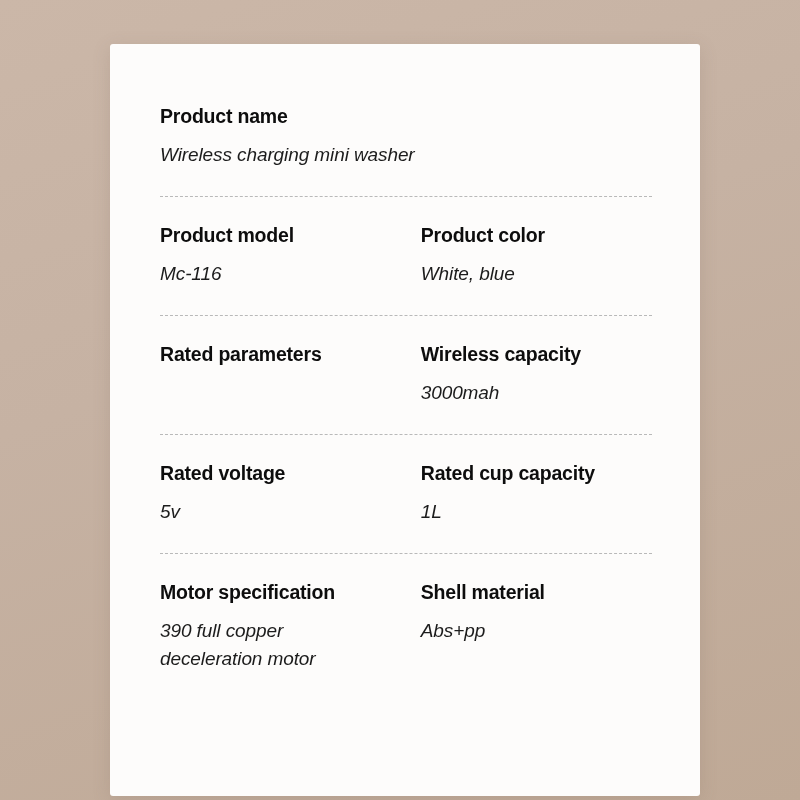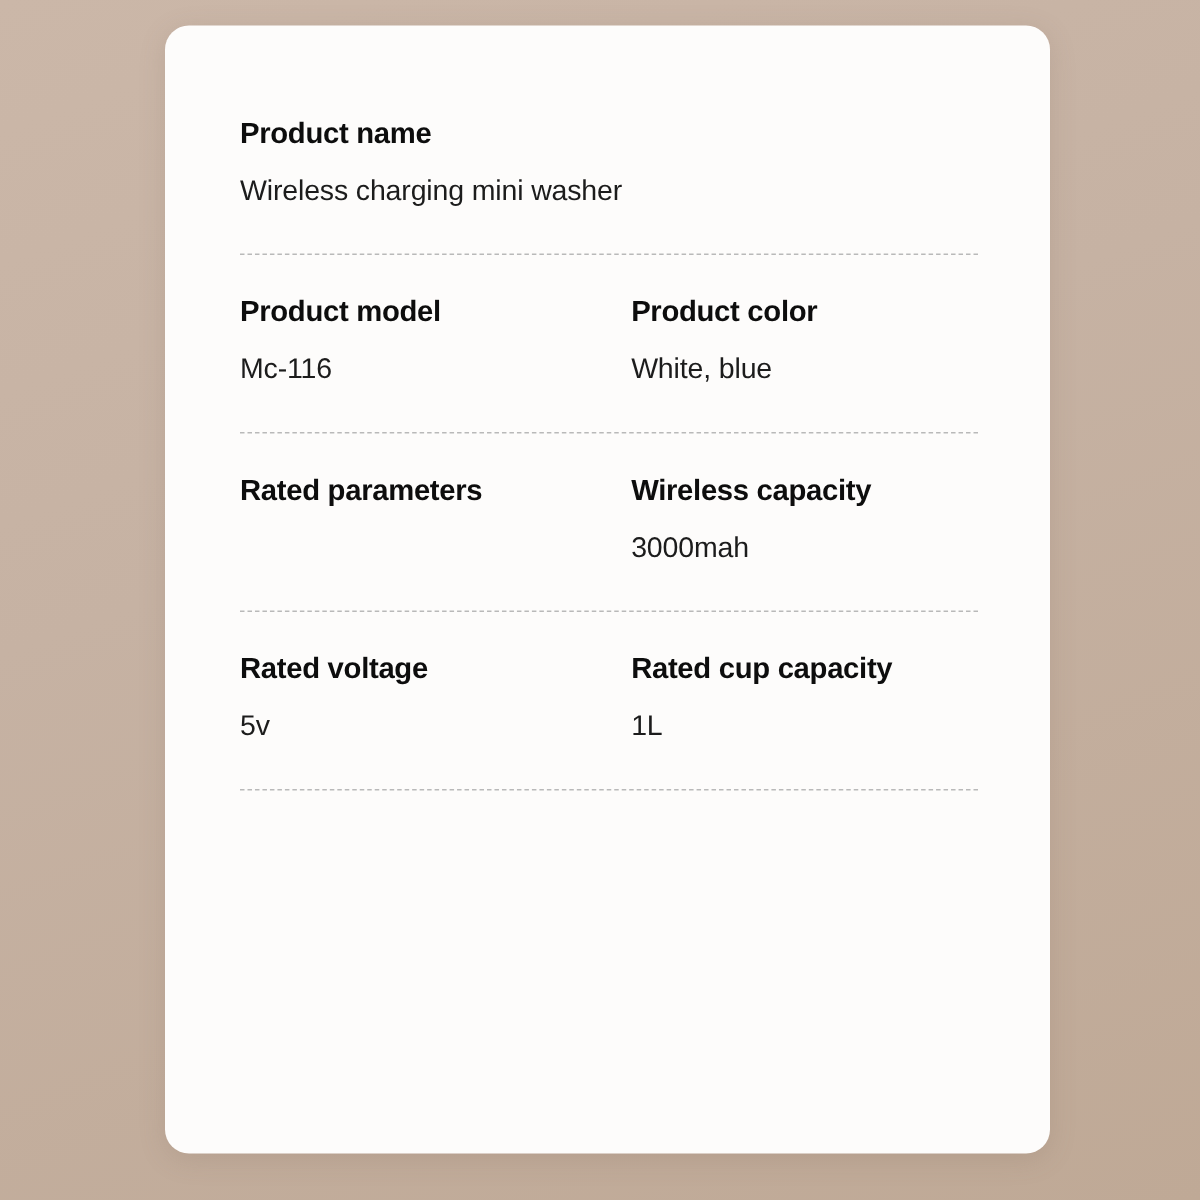--- a/index.html
+++ b/index.html
@@ -15,25 +15,25 @@
   }
   .page {
     position: relative;
     width: 800px;
     height: 800px;
     background: linear-gradient(160deg, #cbb7a8 0%, #c6b2a3 40%, #bfa996 100%);
   }
   .spec-card {
     position: absolute;
     left: 110px;
-    top: 17px;
+    top: 44px;
     width: 590px;
     height: 752px;
     background: #fdfcfb;
-    border-radius: 16px;
+    border-radius: 3px;
     box-shadow: 0 4px 18px rgba(120, 100, 88, 0.18);
     box-sizing: border-box;
     padding: 58px 48px 40px 50px;
   }
   .spec-table {
     width: 100%;
   }
   .spec-row {
     display: flex;
     flex-direction: row;
@@ -58,20 +58,21 @@
     letter-spacing: -0.2px;
     line-height: 1.25;
   }
   .spec-value {
     font-size: 19px;
     font-weight: normal;
     color: #1c1c1c;
     line-height: 1.5;
     margin-top: 13px;
     letter-spacing: -0.1px;
+    font-style: italic;
   }
   .divider {
     height: 0;
     border-top: 1px dashed #b9b9b9;
     margin: 26px 0 24px 0;
   }
   .row-group {
     padding-top: 2px;
   }
 </style>
@@ -118,16 +119,26 @@
           <div class="spec-label">Rated voltage</div>
           <div class="spec-value">5v</div>
         </div>
         <div class="spec-cell right">
           <div class="spec-label">Rated cup capacity</div>
           <div class="spec-value">1L</div>
         </div>
       </div>
       <div class="divider"></div>
 
+      <div class="spec-row row-group">
+        <div class="spec-cell left">
+          <div class="spec-label">Motor specification</div>
+          <div class="spec-value" style="max-width: 200px;">390 full copper deceleration motor</div>
+        </div>
+        <div class="spec-cell right">
+          <div class="spec-label">Shell material</div>
+          <div class="spec-value">Abs+pp</div>
+        </div>
+      </div>
 
     </div>
   </div>
 </div>
 
 </body></html>

